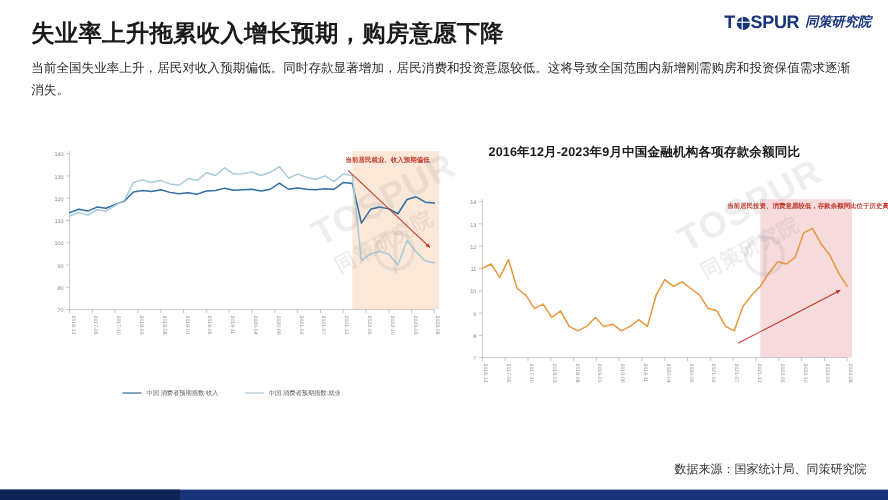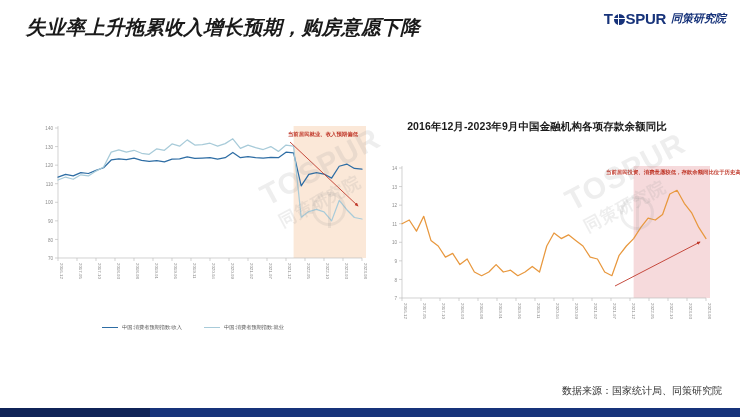--- a/index.html
+++ b/index.html
@@ -85,21 +85,20 @@
     font-size: 11px; font-weight: bold; color: #17337a;
     font-style: italic;
   }
 
   .page-title {
     position: absolute;
     left: 26px; top: 14px;
     font-size: 19.5px; font-weight: bold;
     color: #1a1a1a;
     letter-spacing: 0.2px;
-    font-style: italic;
   }
   .page-desc {
     position: absolute;
     left: 26px; top: 48px;
     width: 690px;
     font-size: 10.5px;
     line-height: 1.75;
     color: #2b2b2b;
   }
 
@@ -178,20 +177,21 @@
   <div class="logo">
     <div class="logo-mark">
       <span>T</span>
       <span class="logo-globe"></span>
       <span>SPUR</span>
     </div>
     <div class="logo-cn">同策研究院</div>
   </div>
 
   <div class="page-title">失业率上升拖累收入增长预期，购房意愿下降</div>
+  <div class="page-desc">当前全国失业率上升，居民对收入预期偏低。同时存款显著增加，居民消费和投资意愿较低。这将导致全国范围内新增刚需购房和投资保值需求逐渐消失。</div>
 
   <div class="panel panel-left">
     <div class="plot-wrap">
       <svg class="plot-svg" id="svg-left" width="350" height="190" viewBox="0 0 350 190">
           <rect x="275.6" y="6" width="72.39999999999998" height="132" fill="#fbe8d8"></rect>
           <line x1="40" y1="6" x2="40" y2="138" stroke="#bfbfbf" stroke-width="0.7"></line>
           <line x1="37" y1="8" x2="40" y2="8" stroke="#bfbfbf" stroke-width="0.7"></line>
           <text x="35" y="10.2" text-anchor="end" font-size="4.6" fill="#8c8c8c" font-family="&quot;Liberation Sans&quot;, sans-serif">140</text>
           <line x1="37" y1="26.571428571428584" x2="40" y2="26.571428571428584" stroke="#bfbfbf" stroke-width="0.7"></line>
           <text x="35" y="28.771428571428583" text-anchor="end" font-size="4.6" fill="#8c8c8c" font-family="&quot;Liberation Sans&quot;, sans-serif">130</text>

